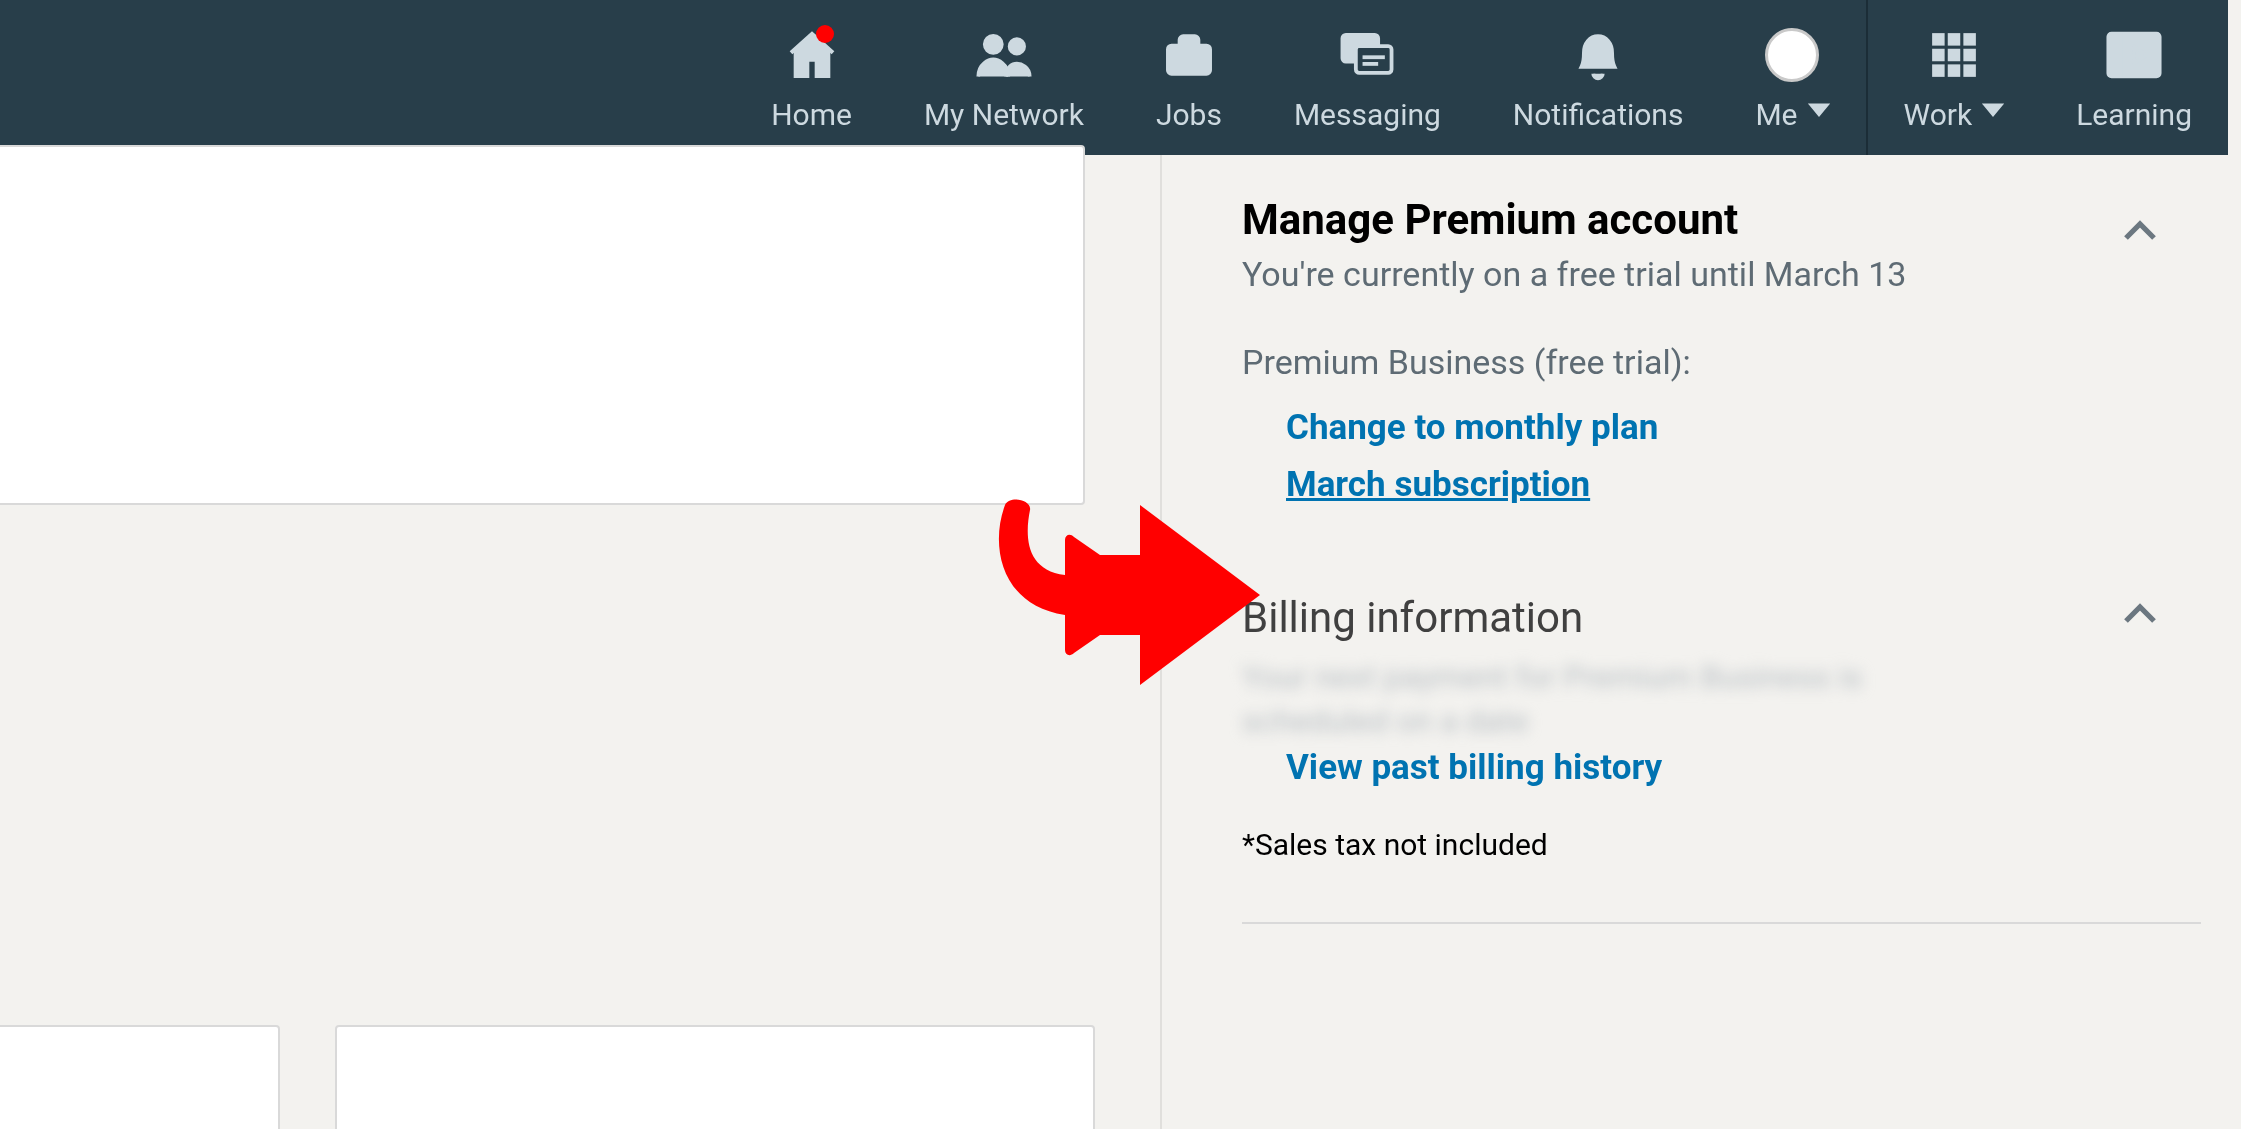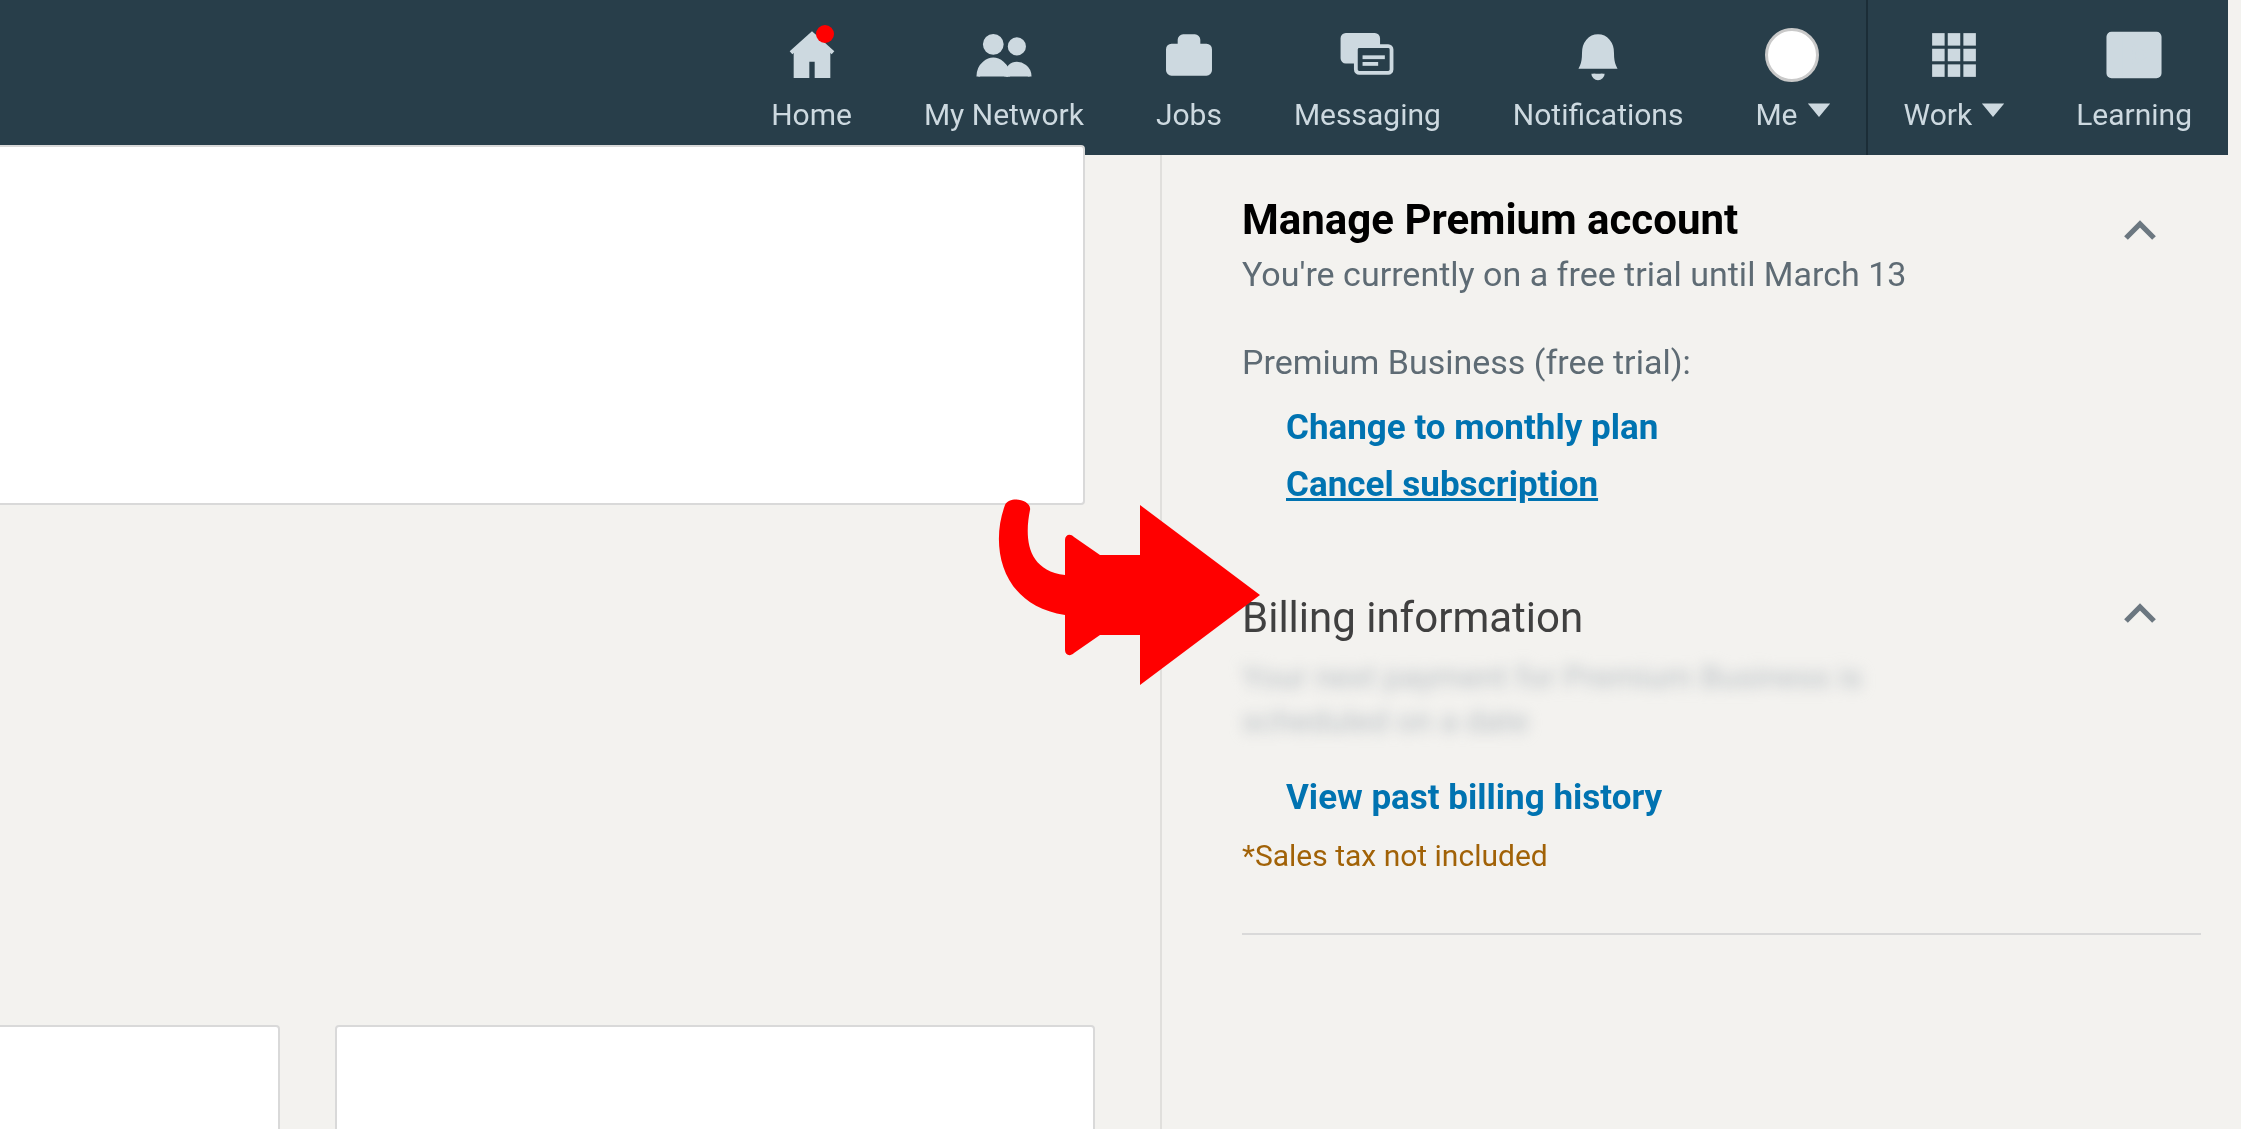--- a/index.html
+++ b/index.html
@@ -188,28 +188,27 @@
   margin-top: 14px;
   width: 770px;
   height: 84px;
   color: #b9bfc4;
   font-size: 32px;
   filter: blur(7px);
   line-height: 1.35;
   user-select: none;
 }
 .billing-links {
+  padding-left: 44px;
+}
+.billing-note {
   margin-top: 30px;
-  padding-left: 44px;
-}
-.billing-note {
-  margin-top: 11px;
   padding-left: 0px;
   font-size: 30px;
-  color: #a16207;
+  color: #000000;
 }
 .billing-sep {
   margin-top: 60px;
   border: none;
   border-top: 2px solid #d9d9d9;
   width: 100%;
 }
 
 
 .arrow-annotation {
@@ -352,21 +351,21 @@
           <path d="M4 16 L12 8 L20 16"></path>
         </svg>
       </div>
       <h2 class="section-title">Manage Premium account</h2>
       <div class="section-sub">You're currently on a free trial until March 13</div>
 
       <div class="plan-label">Premium Business (free trial):</div>
 
       <div class="link-list">
         <div class="link-item">Change to monthly plan</div>
-        <div class="link-item underline">Cancel subscription</div>
+        <div class="link-item underline">March subscription</div>
       </div>
     </div>
 
     <div class="billing-section">
       <div class="collapse-caret" style="top:10px;">
         <svg width="42" height="42" viewBox="0 0 24 24" fill="none" stroke="#6b7780" stroke-width="3">
           <path d="M4 16 L12 8 L20 16"></path>
         </svg>
       </div>
       <h2 class="billing-title">Billing information</h2>

